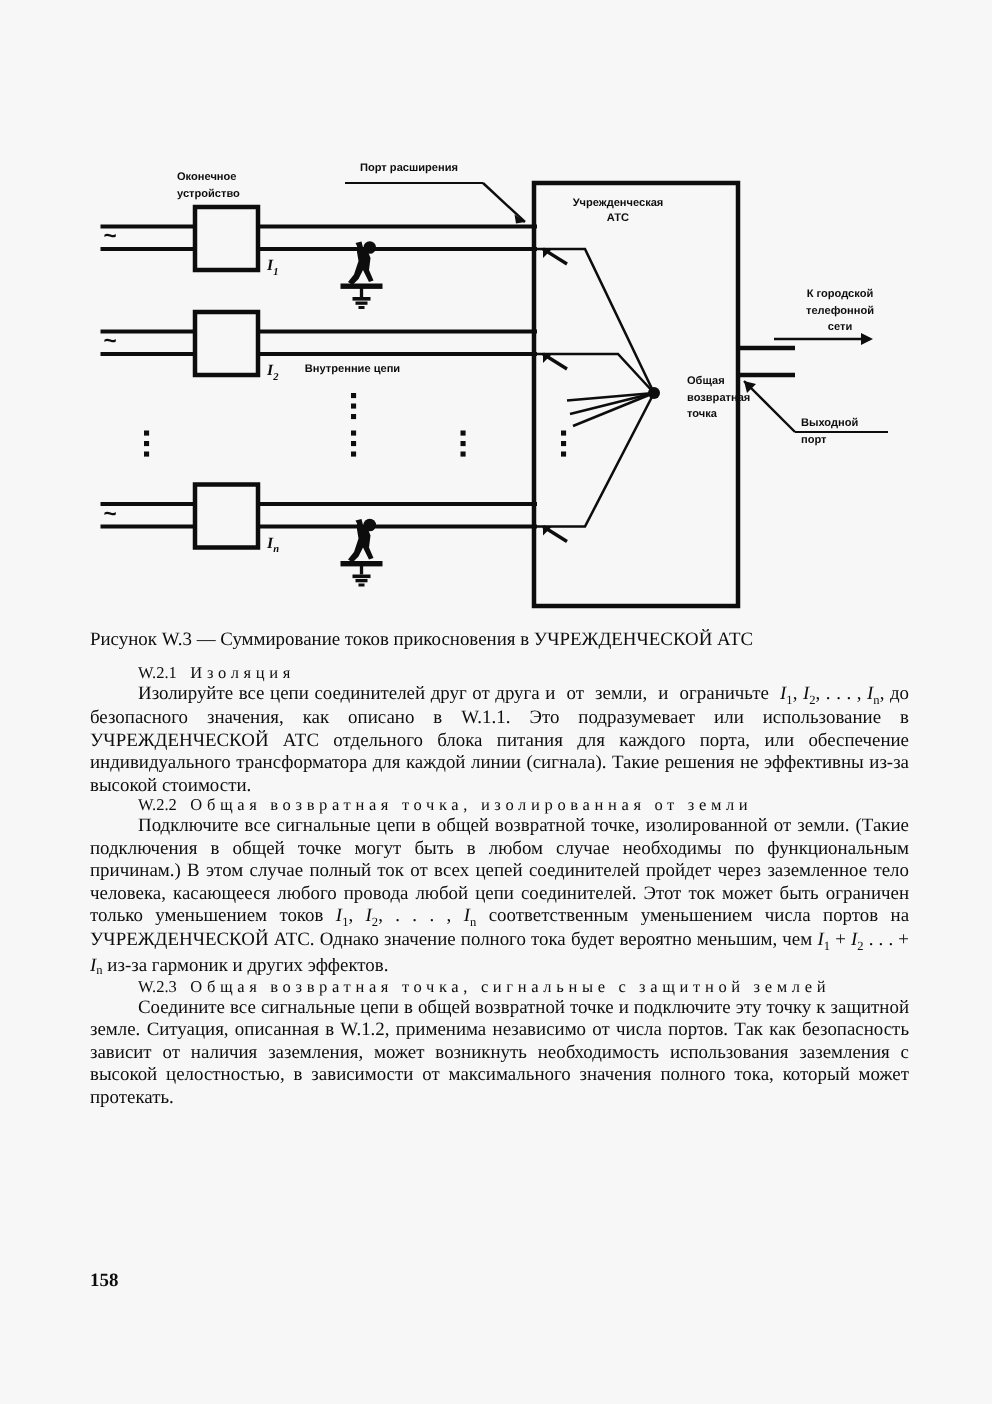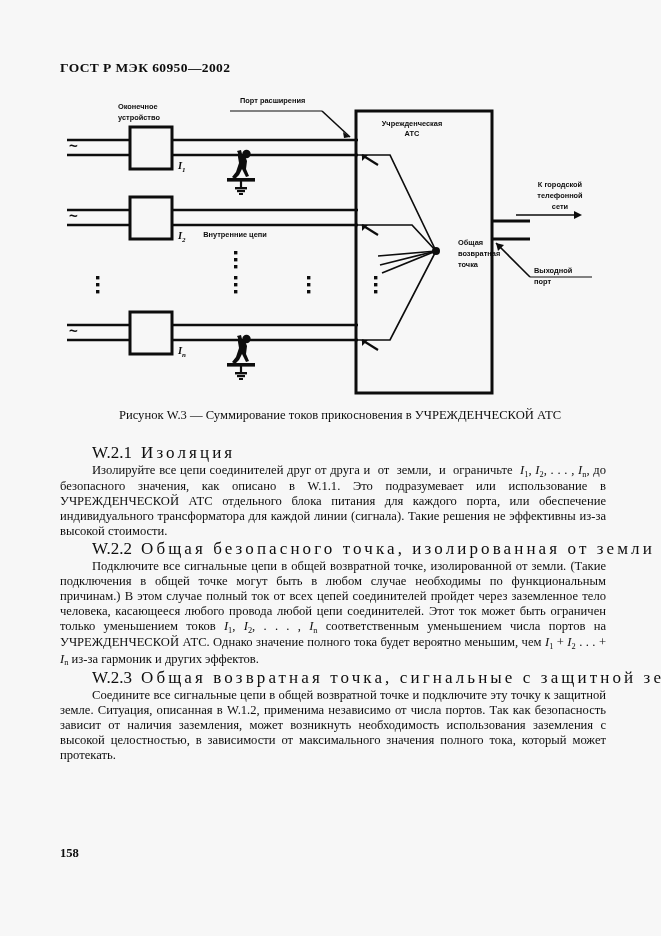--- a/index.html
+++ b/index.html
@@ -15,31 +15,31 @@
 
   
   .doc-header{
     position:absolute;left:60px;top:60px;
     font-family:"Liberation Serif", serif;
     font-weight:bold;font-size:13.5px;letter-spacing:.4px;
     white-space:nowrap;
   }
 
   
-  .figure{position:absolute;left:60px;top:93px;width:560px;height:320px;}
+  .figure{position:absolute;left:60px;top:104px;width:560px;height:320px;}
   .fig-svg{display:block;}
   .fig-caption{
     position:absolute;left:0;top:315px;width:560px;
-    text-align:center;font-size:12.6px;white-space:nowrap;
+    font-size:12.6px;white-space:nowrap;
   }
 
   
   .body-text{position:absolute;left:60px;top:443px;width:546px;}
   .sec-head{
-    font-size:17px;margin:0 0 0 0;padding-left:32px;
+    font-size:11px;margin:0 0 0 0;padding-left:32px;
     white-space:nowrap;
   }
   .sec-head .num{letter-spacing:0;}
   .sec-head .ttl{letter-spacing:3.1px;margin-left:9px;}
   p.para{
     margin:0 0 0 0;font-size:12.6px;line-height:15.05px;
     text-align:justify;text-indent:32px;
     hyphens:manual;
   }
   .blk{margin-bottom:0px;}
@@ -59,21 +59,20 @@
   .lbl{font-size:7.4px;font-weight:bold;}
   .cur{font-family:"Liberation Serif",serif;font-size:10.5px;font-style:italic;font-weight:bold;}
   .cur tspan.s{font-size:7px;}
   .dot{fill:#0d0d0d;}
 </style>
 </head>
 <body>
 
 <div class="page">
 
-  <div class="doc-header">ГОСТ Р МЭК 60950—2002</div>
 
   <div class="figure">
     <svg class="fig-svg" width="560" height="312" viewBox="0 0 560 312" xmlns="http://www.w3.org/2000/svg">
 
       <text class="lbl" x="58" y="16">Оконечное</text>
       <text class="lbl" x="58" y="27">устройство</text>
 
       <text class="lbl" x="180" y="10">Порт расширения</text>
       <g>
         <line x1="170" y1="18" x2="262" y2="18" stroke="#0d0d0d" stroke-width="1.2"></line>
@@ -222,21 +221,21 @@
   </div>
 
   <div class="body-text">
 
     <div class="blk">
       <div class="sec-head"><span class="num">W.2.1</span><span class="ttl">Изоляция</span></div>
       <p class="para">Изолируйте все цепи соединителей друг от друга и&nbsp; от&nbsp; земли,&nbsp; и&nbsp; ограничьте&nbsp; <i class="v">I</i><sub>1</sub>, <i class="v">I</i><sub>2</sub>, . . . , <i class="v">I</i><sub>n</sub>, до безопасного значения, как описано в W.1.1. Это подразумевает или использование в УЧРЕЖДЕНЧЕСКОЙ АТС отдельного блока питания для каждого порта, или обеспечение индивидуального трансформатора для каждой линии (сигнала). Такие решения не эффективны из-за высокой стоимости.</p>
     </div>
 
     <div class="blk">
-      <div class="sec-head"><span class="num">W.2.2</span><span class="ttl">Общая безопасного точка, изолированная от земли</span></div>
+      <div class="sec-head"><span class="num">W.2.2</span><span class="ttl">Общая возвратная точка, изолированная от земли</span></div>
       <p class="para">Подключите все сигнальные цепи в общей возвратной точке, изолированной от земли. (Такие подключения в общей точке могут быть в любом случае необходимы по функциональным причинам.) В этом случае полный ток от всех цепей соединителей пройдет через заземленное тело человека, касающееся любого провода любой цепи соединителей. Этот ток может быть ограничен только уменьшением токов <i class="v">I</i><sub>1</sub>, <i class="v">I</i><sub>2</sub>, . . . , <i class="v">I</i><sub>n</sub> соответственным уменьшением числа портов на УЧРЕЖДЕНЧЕСКОЙ АТС. Однако значение полного тока будет вероятно меньшим, чем <i class="v">I</i><sub>1</sub> + <i class="v">I</i><sub>2</sub> . . . + <i class="v">I</i><sub>n</sub> из-за гармоник и других эффектов.</p>
     </div>
 
     <div class="blk">
       <div class="sec-head"><span class="num">W.2.3</span><span class="ttl">Общая возвратная точка, сигнальные с защитной землей</span></div>
       <p class="para">Соедините все сигнальные цепи в общей возвратной точке и подключите эту точку к защитной земле. Ситуация, описанная в W.1.2, применима независимо от числа портов. Так как безопасность зависит от наличия заземления, может возникнуть необходимость использования заземления с высокой целостностью, в зависимости от максимального значения полного тока, который может протекать.</p>
     </div>
 
   </div>
 

